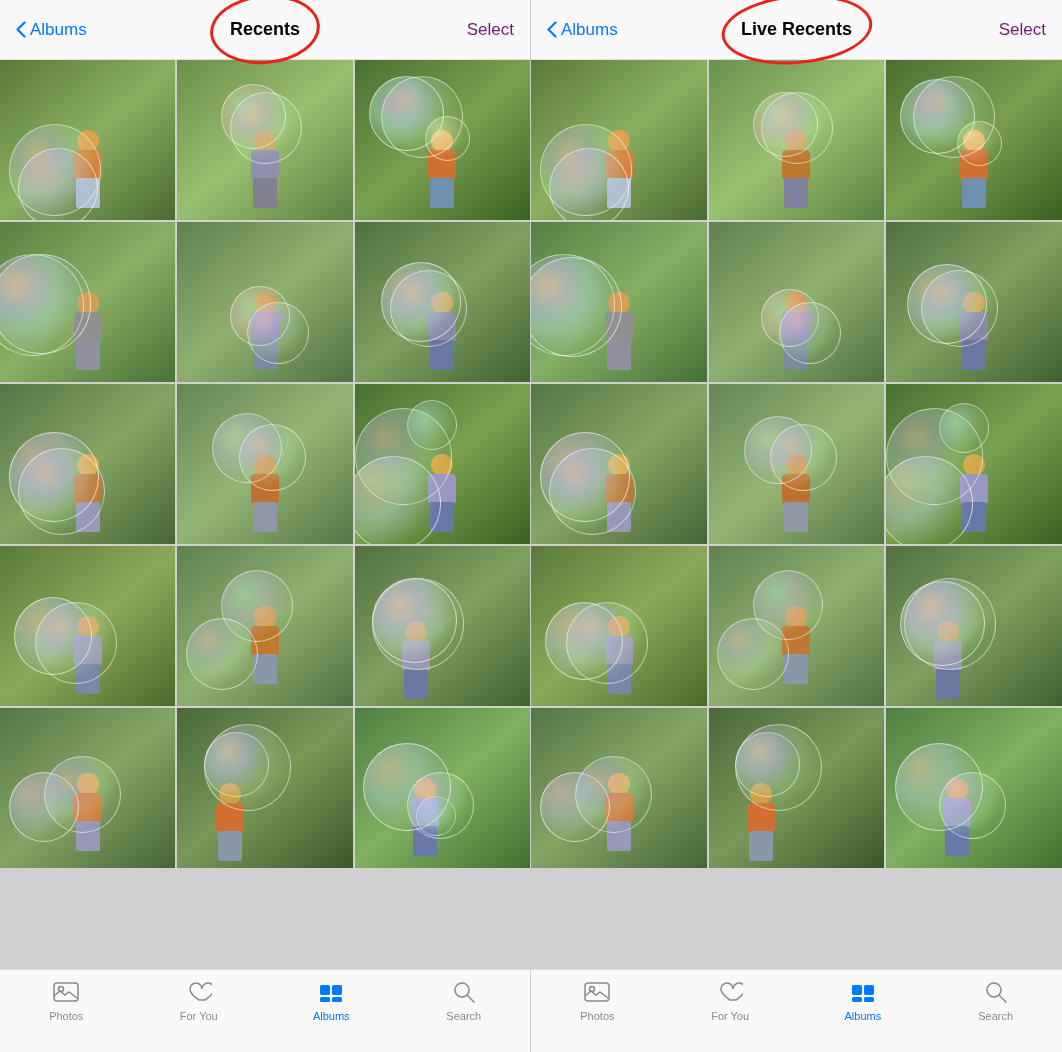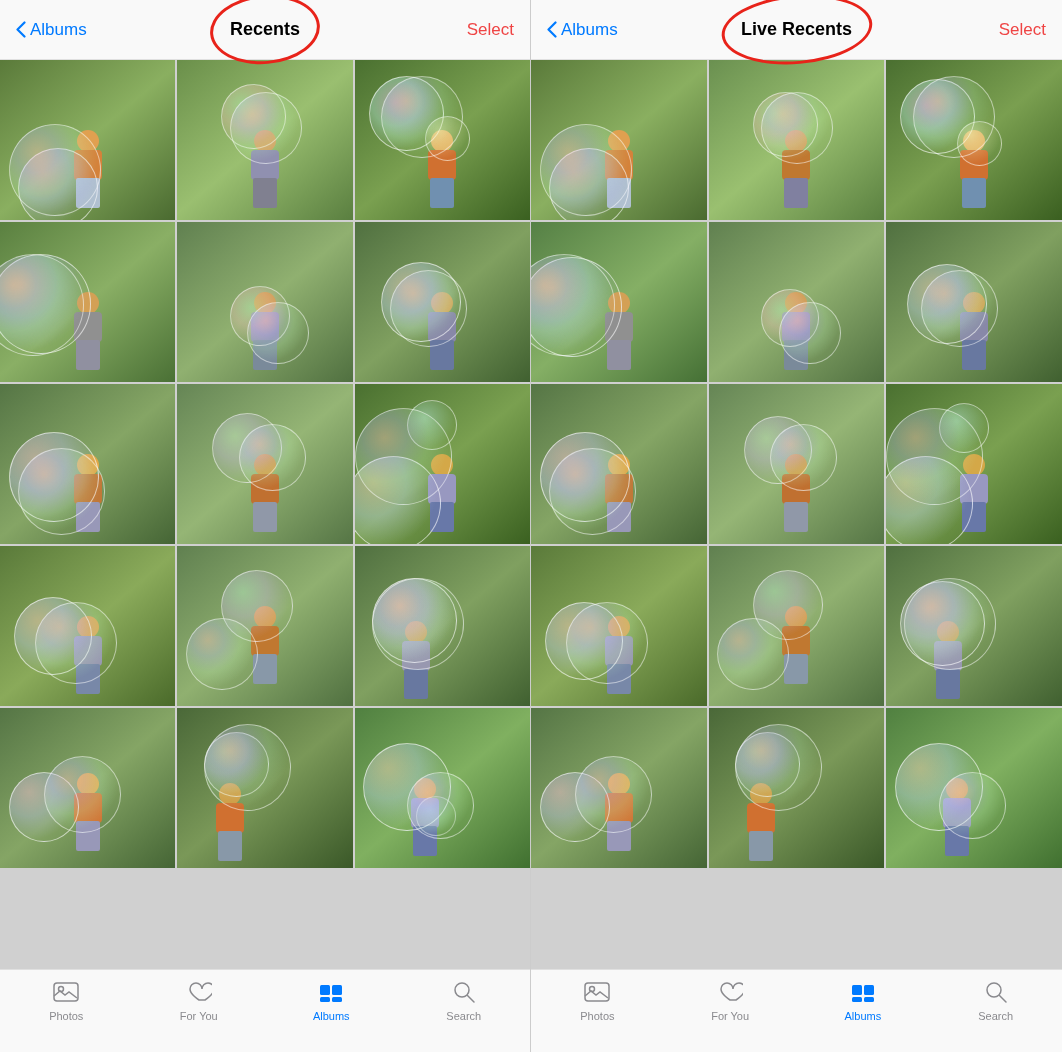--- a/index.html
+++ b/index.html
@@ -50,21 +50,21 @@
     .nav-title {
       font-size: 18px;
       font-weight: 700;
       color: #000;
       position: absolute;
       left: 50%;
       transform: translateX(-50%);
     }
 
     .nav-select {
-      color: #ef4444;
+      color: #701a75;
       font-size: 17px;
       font-weight: 400;
       cursor: pointer;
     }
 
     
     .nav-title-wrapper {
       position: absolute;
       left: 50%;
       transform: translateX(-50%);

